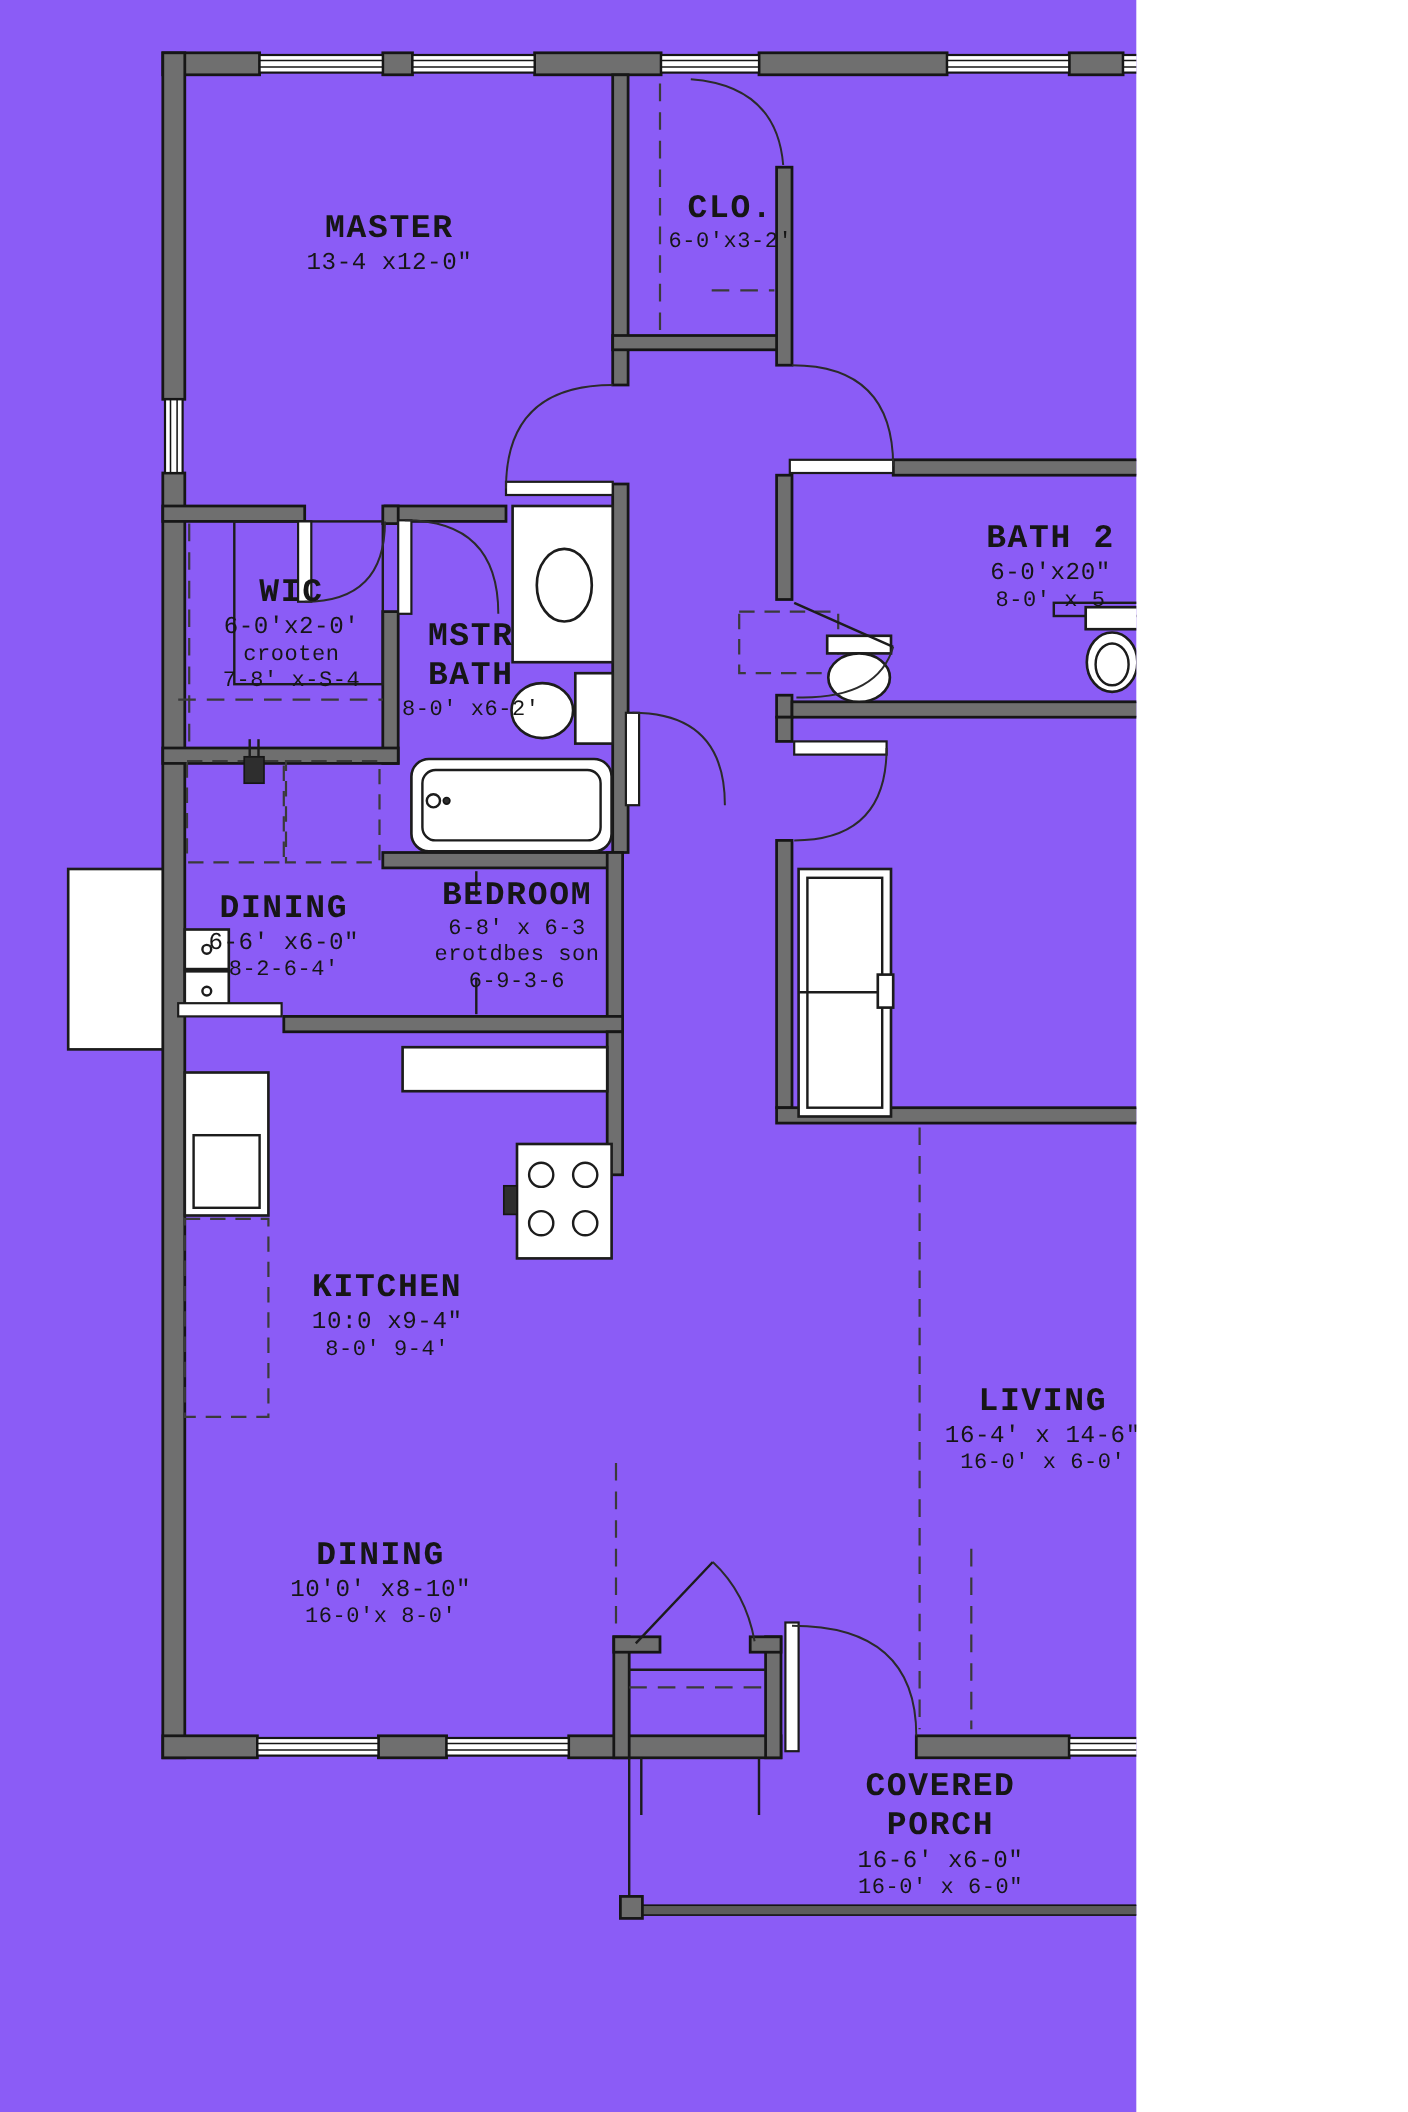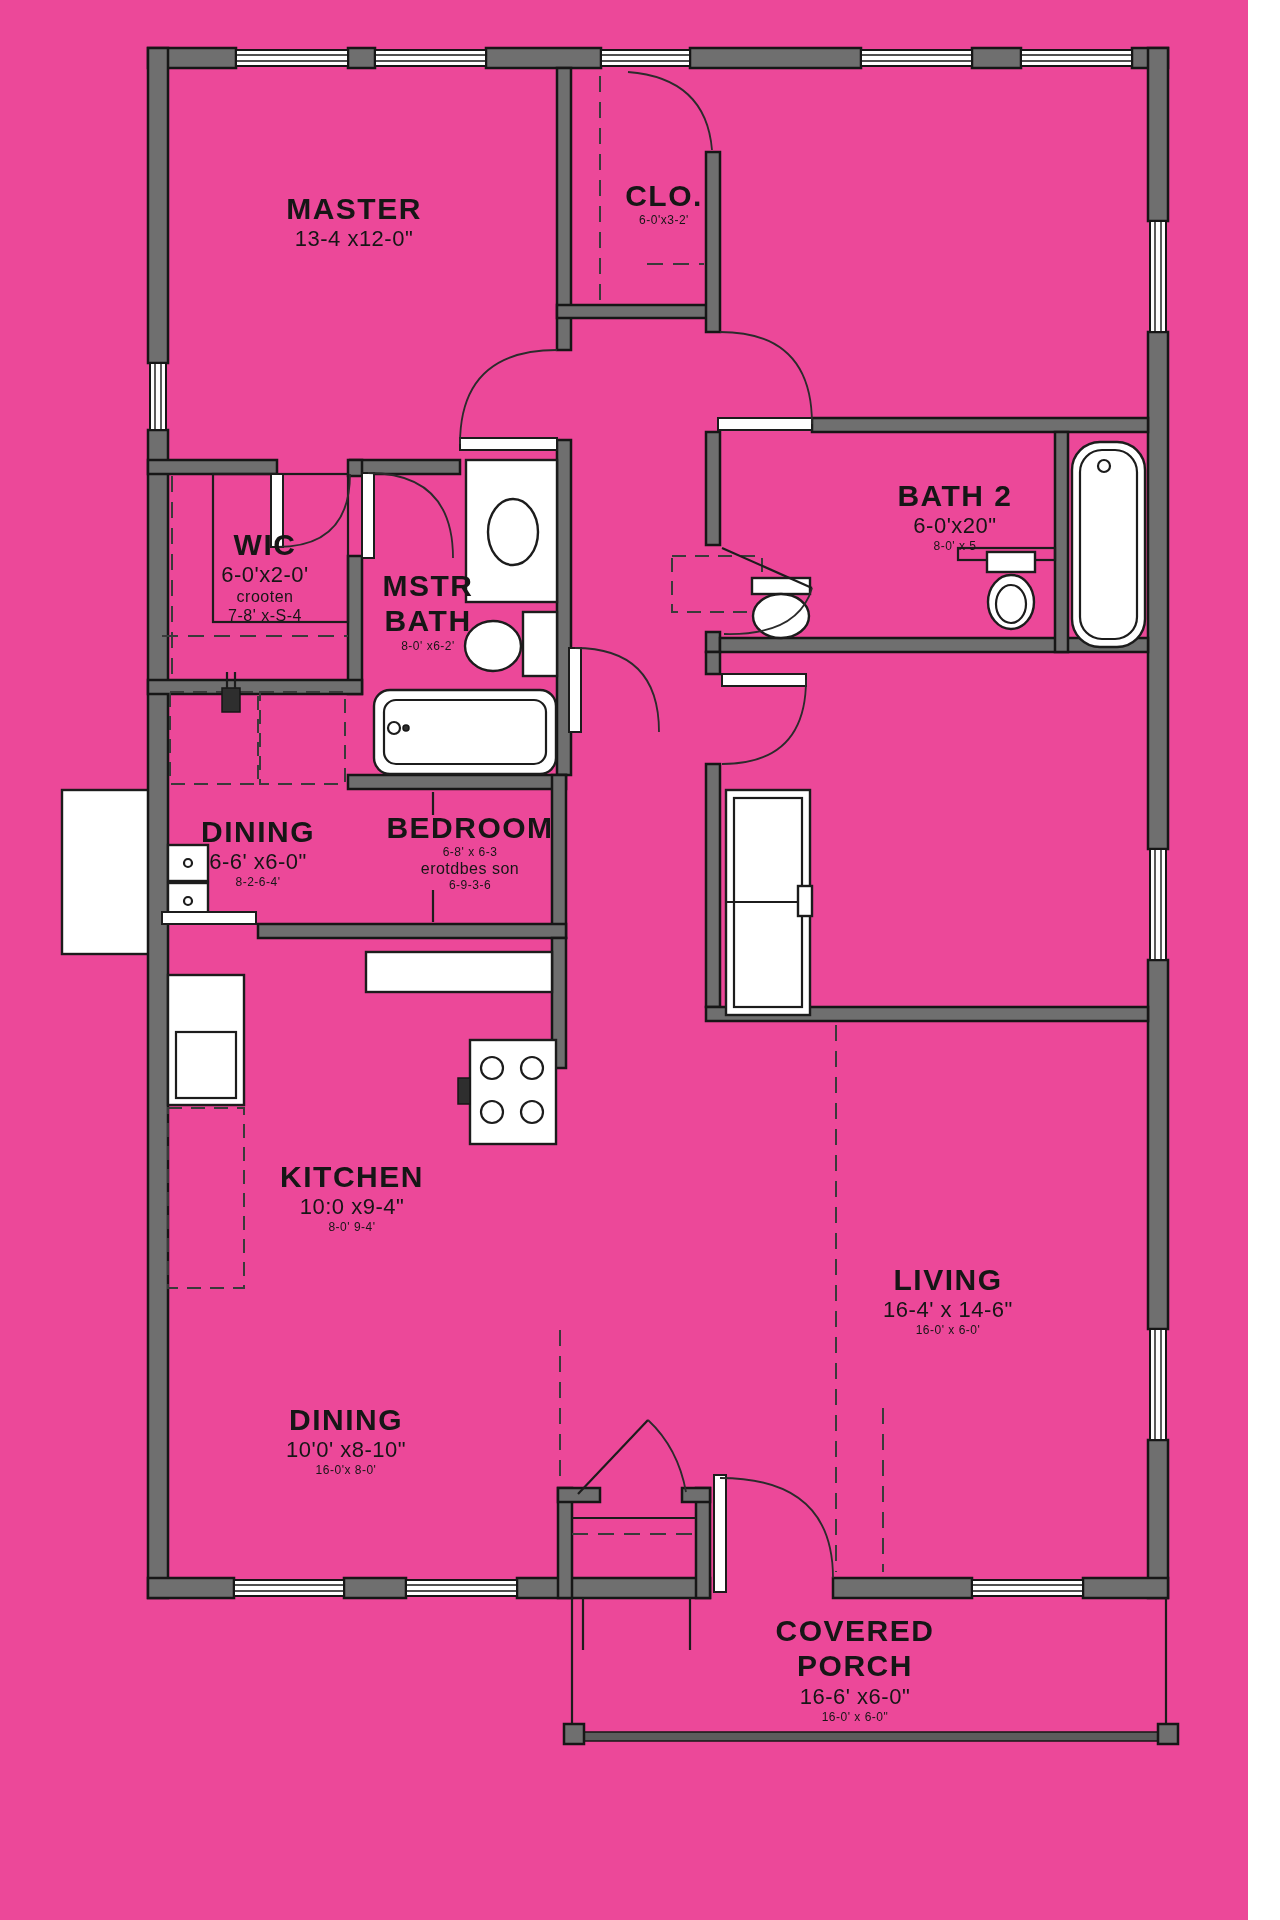--- a/index.html
+++ b/index.html
@@ -1,35 +1,35 @@
 <!DOCTYPE html>
 <html><head>
 <meta charset="utf-8">
 <style>
   html,body{margin:0;padding:0;background:#ffffff;}
-  #plan{position:relative;width:1248px;height:1920px;background:#ec4899;overflow:hidden;
-        font-family:Liberation Sans, sans-serif;}
+  #plan{position:relative;width:1033px;height:1920px;background:#8b5cf6;overflow:hidden;
+        font-family:Liberation Mono, monospace;}
   #plan svg{position:absolute;left:0;top:0;}
   .wall{fill:#6f6f6f;stroke:#161616;stroke-width:2.5;}
   .win{fill:#ffffff;stroke:#161616;stroke-width:2;}
   .wline{stroke:#161616;stroke-width:1.4;}
   .thin{fill:none;stroke:#1c1c1c;stroke-width:2.2;}
   .fix{fill:#ffffff;stroke:#1c1c1c;stroke-width:2.4;}
   .leaf{fill:#ffffff;stroke:#1c1c1c;stroke-width:2;}
   .arc{fill:none;stroke:#2b2b2b;stroke-width:1.8;}
   .dash{fill:none;stroke:#3a3a3a;stroke-width:2;stroke-dasharray:16 10;}
   .dashrect{fill:none;stroke:#3a3a3a;stroke-width:2;stroke-dasharray:14 9;}
   .dark{fill:#2e2e2e;stroke:#161616;stroke-width:1.5;}
   .bar{fill:#5c5c5c;stroke:#161616;stroke-width:1.5;}
   .lbl{position:absolute;transform:translate(-50%,-50%);text-align:center;line-height:1.18;
        color:#161616;white-space:nowrap;}
   .rn{font-size:30px;font-weight:bold;letter-spacing:1.5px;}
   .rd{font-size:22px;letter-spacing:0.5px;}
-  .rd2{font-size:12px;letter-spacing:0.5px;}
-  .rds{font-size:16px;letter-spacing:0.5px;}
+  .rd2{font-size:20px;letter-spacing:0.5px;}
+  .rds{font-size:20px;letter-spacing:0.5px;}
 </style>
 </head>
 <body>
 
 <div id="plan">
 
 <svg width="1280" height="1920" viewBox="0 0 1280 1920">
 
   <rect x="62" y="790" width="88" height="164" class="fix"></rect>
 

